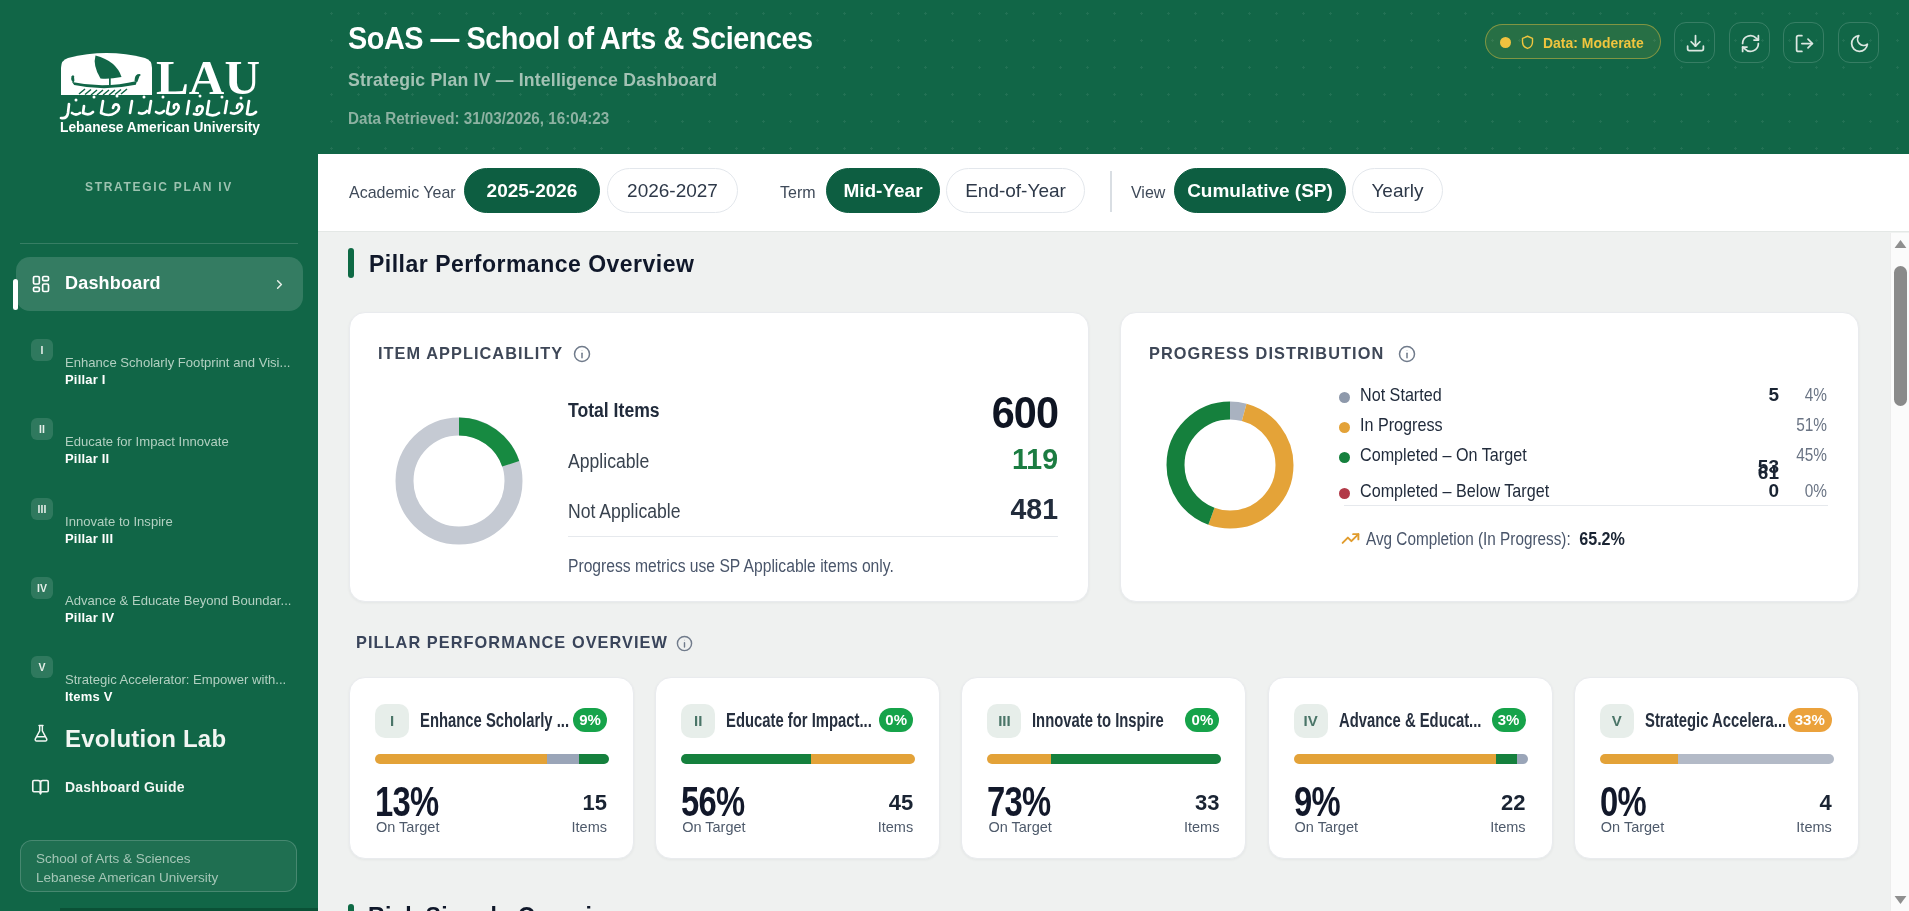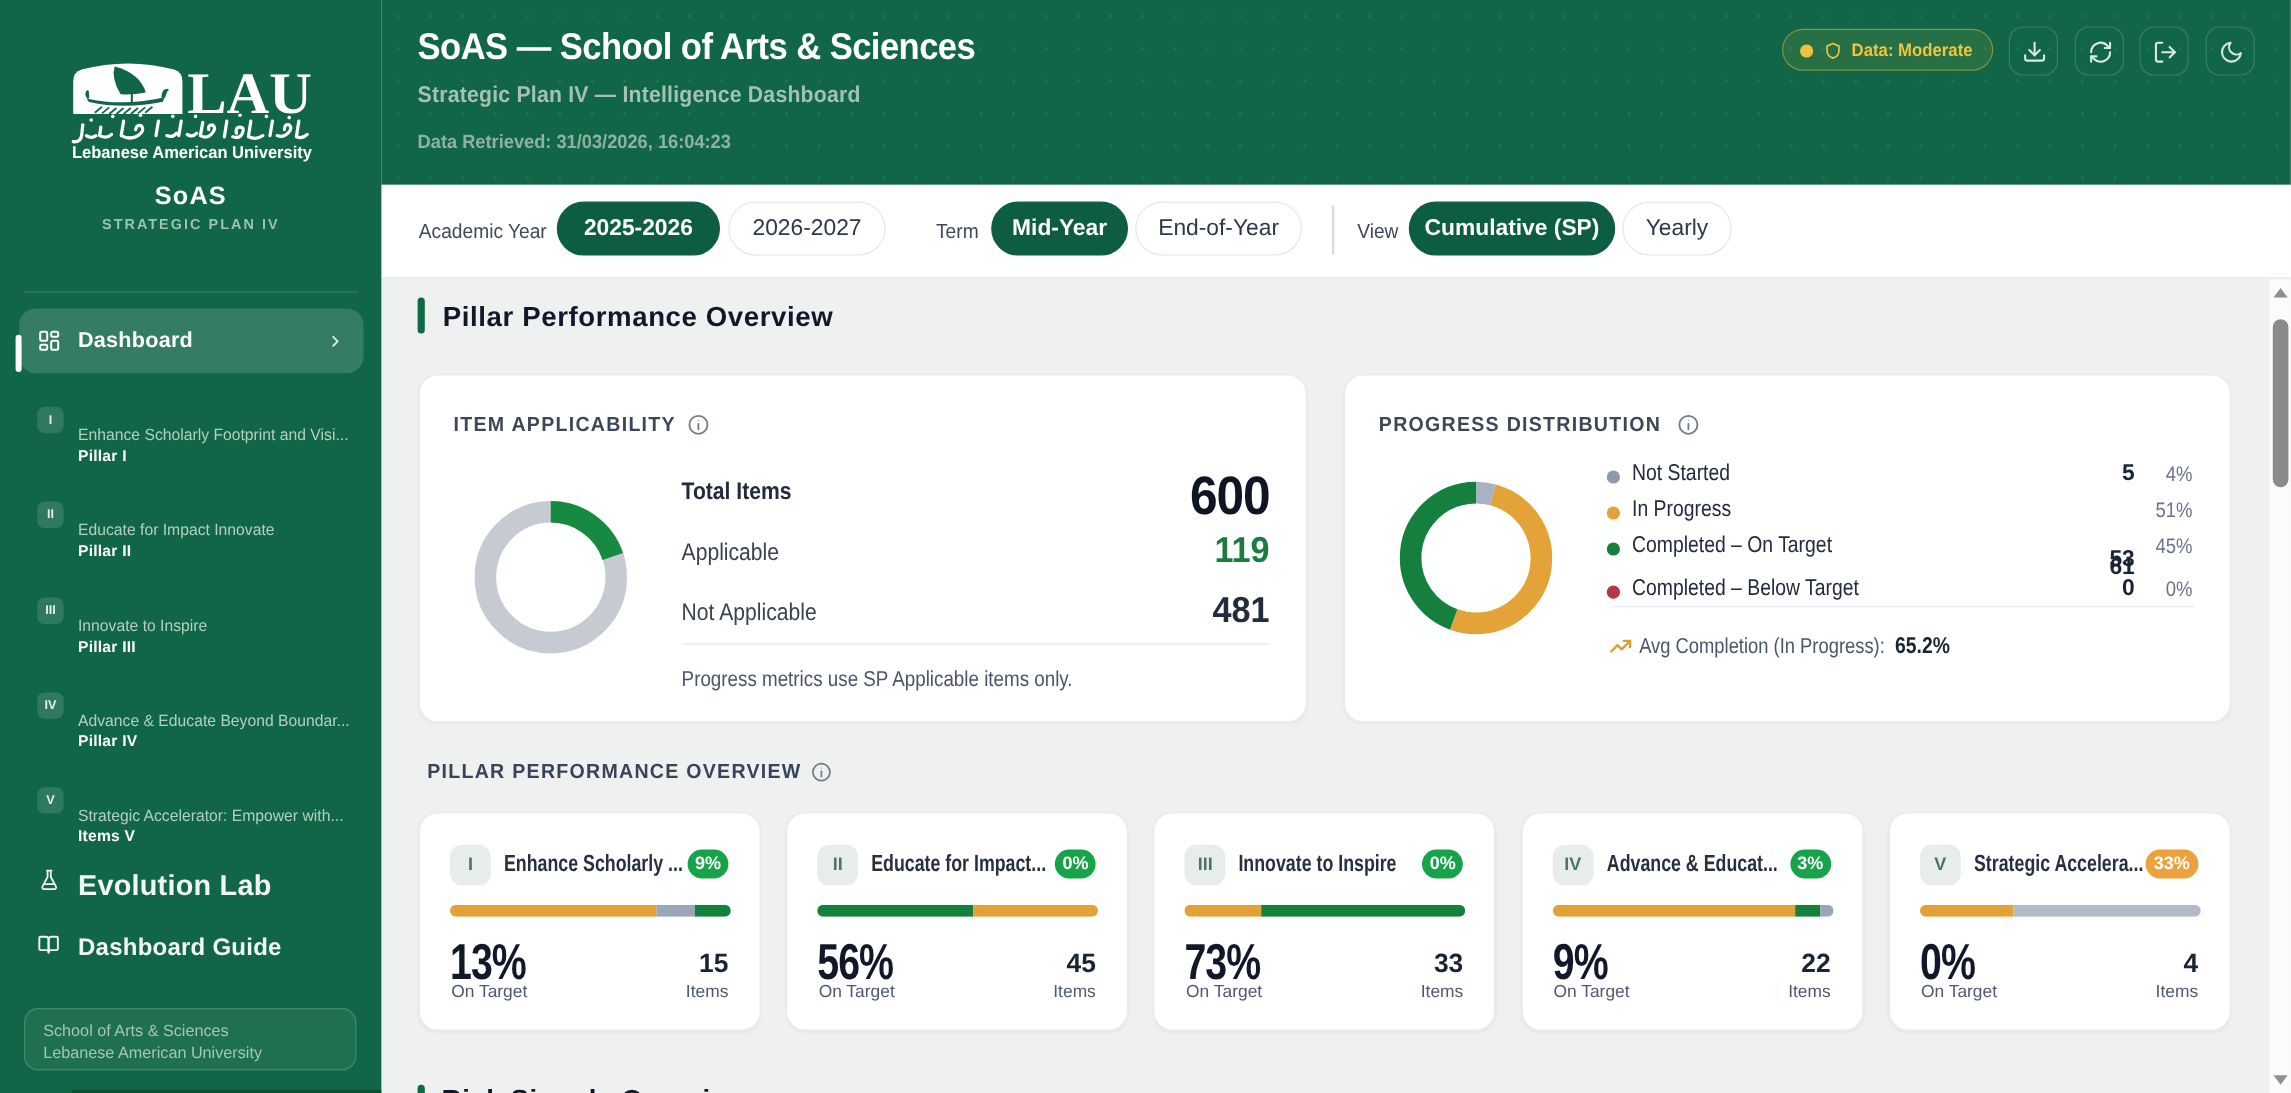--- a/index.html
+++ b/index.html
@@ -83,21 +83,20 @@
         <circle cx="35" cy="47" r="1.5"></circle>
         <circle cx="58" cy="46" r="1.5"></circle>
         <circle cx="85" cy="47" r="1.5"></circle>
         <circle cx="104" cy="47" r="1.5"></circle>
         <circle cx="141" cy="46" r="1.5"></circle>
         <circle cx="163" cy="47" r="1.5"></circle>
         <circle cx="182" cy="48" r="1.5"></circle>
     </g>
     <text x="101" y="81.5" font-size="14.2" font-weight="bold" fill="#fff" text-anchor="middle" textLength="200" lengthAdjust="spacingAndGlyphs">Lebanese American University</text>
   </svg>
-  <div class="abs" style="left:0; top:152px; width:318px; text-align:center; color:#fff; font-size:21px; font-weight:bold; letter-spacing:1px;">SoAS</div>
   <div class="abs" style="left:0; top:180px; width:318px; text-align:center; color:#9cc2b0; font-size:12px; font-weight:bold; letter-spacing:1.7px;">STRATEGIC PLAN IV</div>
   <div class="abs" style="left:20px; top:243px; width:278px; height:1px; background:rgba(255,255,255,0.16);"></div>
 
   <div class="abs" style="left:16px; top:257px; width:287px; height:54px; border-radius:14px; background:rgba(255,255,255,0.15);"></div>
   <div class="abs" style="left:13px; top:279px; width:5px; height:31px; border-radius:3px; background:#ffffff;"></div>
   <svg class="abs" style="left:31px; top:274px;" width="20" height="20" viewBox="0 0 24 24" fill="none" stroke="#fff" stroke-width="2" stroke-linecap="round" stroke-linejoin="round">
       <rect x="3" y="3" width="7" height="9" rx="1.5"></rect>
       <rect x="14" y="3" width="7" height="5" rx="1.5"></rect>
       <rect x="14" y="12" width="7" height="9" rx="1.5"></rect>
       <rect x="3" y="16" width="7" height="5" rx="1.5"></rect>
@@ -136,21 +135,21 @@
   <svg class="abs" style="left:33px; top:723px;" width="16" height="21" viewBox="0 0 24 30" fill="none" stroke="#f2f6f3" stroke-width="2.2" stroke-linecap="round" stroke-linejoin="round">
       <path d="M9 3h6 M10 3v8l-6.5 12a2.2 2.2 0 0 0 2 3.2h13a2.2 2.2 0 0 0 2-3.2L14 11V3"></path>
       <path d="M6.5 20h11"></path>
     </svg>
   <div class="abs" style="left:65px; top:725px; color:#f2f6f3; font-size:24px; font-weight:bold; letter-spacing:0.2px;">Evolution Lab</div>
 
   <svg class="abs" style="left:31px; top:779px;" width="19" height="17" viewBox="0 0 24 22" fill="none" stroke="#f2f6f3" stroke-width="2.1" stroke-linecap="round" stroke-linejoin="round">
       <path d="M2 3.5a1.5 1.5 0 0 1 1.5-1.5H9a3 3 0 0 1 3 3v14a2.5 2.5 0 0 0-2.5-2.5h-6A1.5 1.5 0 0 1 2 15V3.5Z"></path>
       <path d="M22 3.5A1.5 1.5 0 0 0 20.5 2H15a3 3 0 0 0-3 3v14a2.5 2.5 0 0 1 2.5-2.5h6A1.5 1.5 0 0 0 22 15V3.5Z"></path>
     </svg>
-  <div class="abs" style="left:65px; top:779px; color:#f2f6f3; font-size:20px; font-weight:bold; letter-spacing:0.2px;">Dashboard Guide</div>
+  <div class="abs" style="left:65px; top:779px; color:#f2f6f3; font-size:14px; font-weight:bold; letter-spacing:0.2px;">Dashboard Guide</div>
 
   <div class="abs" style="left:20px; top:840px; width:277px; height:52px; border:1px solid rgba(255,255,255,0.18); background:rgba(255,255,255,0.06); border-radius:12px;"></div>
   <div class="abs" style="left:36px; top:849px; color:#a4c6b6; font-size:13.5px; line-height:19px;">School of Arts &amp; Sciences<br>Lebanese American University</div>
   <div class="abs" style="left:60px; top:908px; width:258px; height:3px; background:#0a5136;"></div>
 </div>
 <div id="header">
   <div class="htitle" style="left:30px;">SoAS — School of Arts &amp; Sciences</div>
   <div class="hsub" style="left:30px;">Strategic Plan IV — Intelligence Dashboard</div>
   <div class="hdata" style="left:30px;">Data Retrieved: 31/03/2026, 16:04:23</div>
 </div>

